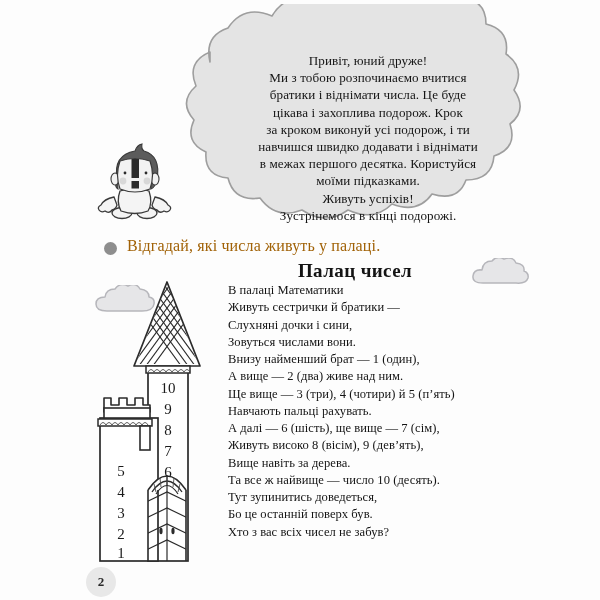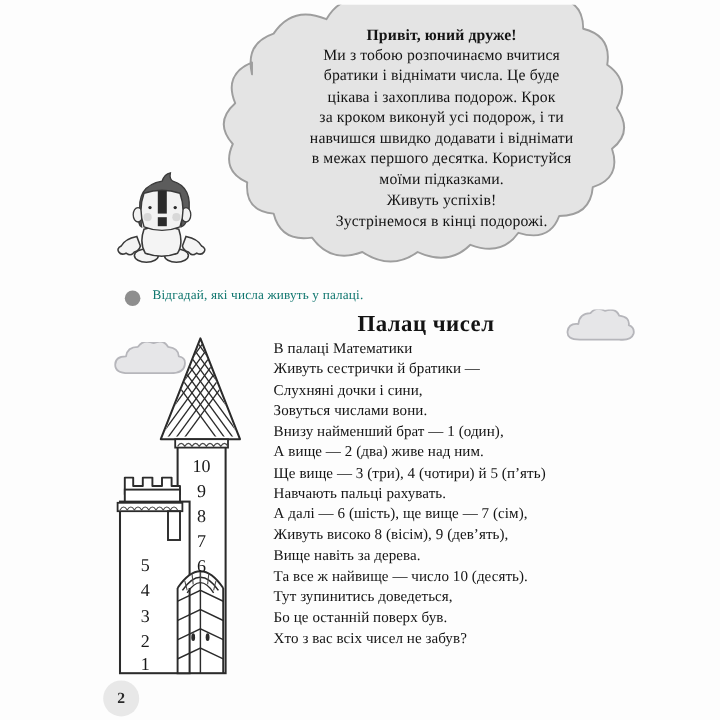--- a/index.html
+++ b/index.html
@@ -40,22 +40,23 @@
     left: 34px;
     top: 16px;
     width: 372px;
     text-align: center;
     font-size: 13.1px;
     line-height: 17.2px;
     color: #141414;
     letter-spacing: 0.1px;
   }
   .bubble-text .hdr {
-    font-weight: bold;
+    font-weight: normal;
     display: block;
+    margin-top: 32px;
   }
   .bubble-text .ln { display: block; }
 
   
   .mascot {
     position: absolute;
     left: 92px;
     top: 141px;
     width: 86px;
     height: 82px;
@@ -72,23 +73,23 @@
   }
   .bullet {
     width: 13px;
     height: 13px;
     border-radius: 50%;
     background: #8e8e8e;
     margin-top: 4px;
     flex: 0 0 auto;
   }
   .task-text {
-    font-size: 11px;
+    font-size: 16px;
     line-height: 16px;
-    color: #0f766e;
+    color: #a16207;
     letter-spacing: 0.15px;
   }
 
   
   .poem-title {
     position: absolute;
     left: 230px;
     top: 260px;
     width: 250px;
     text-align: center;

